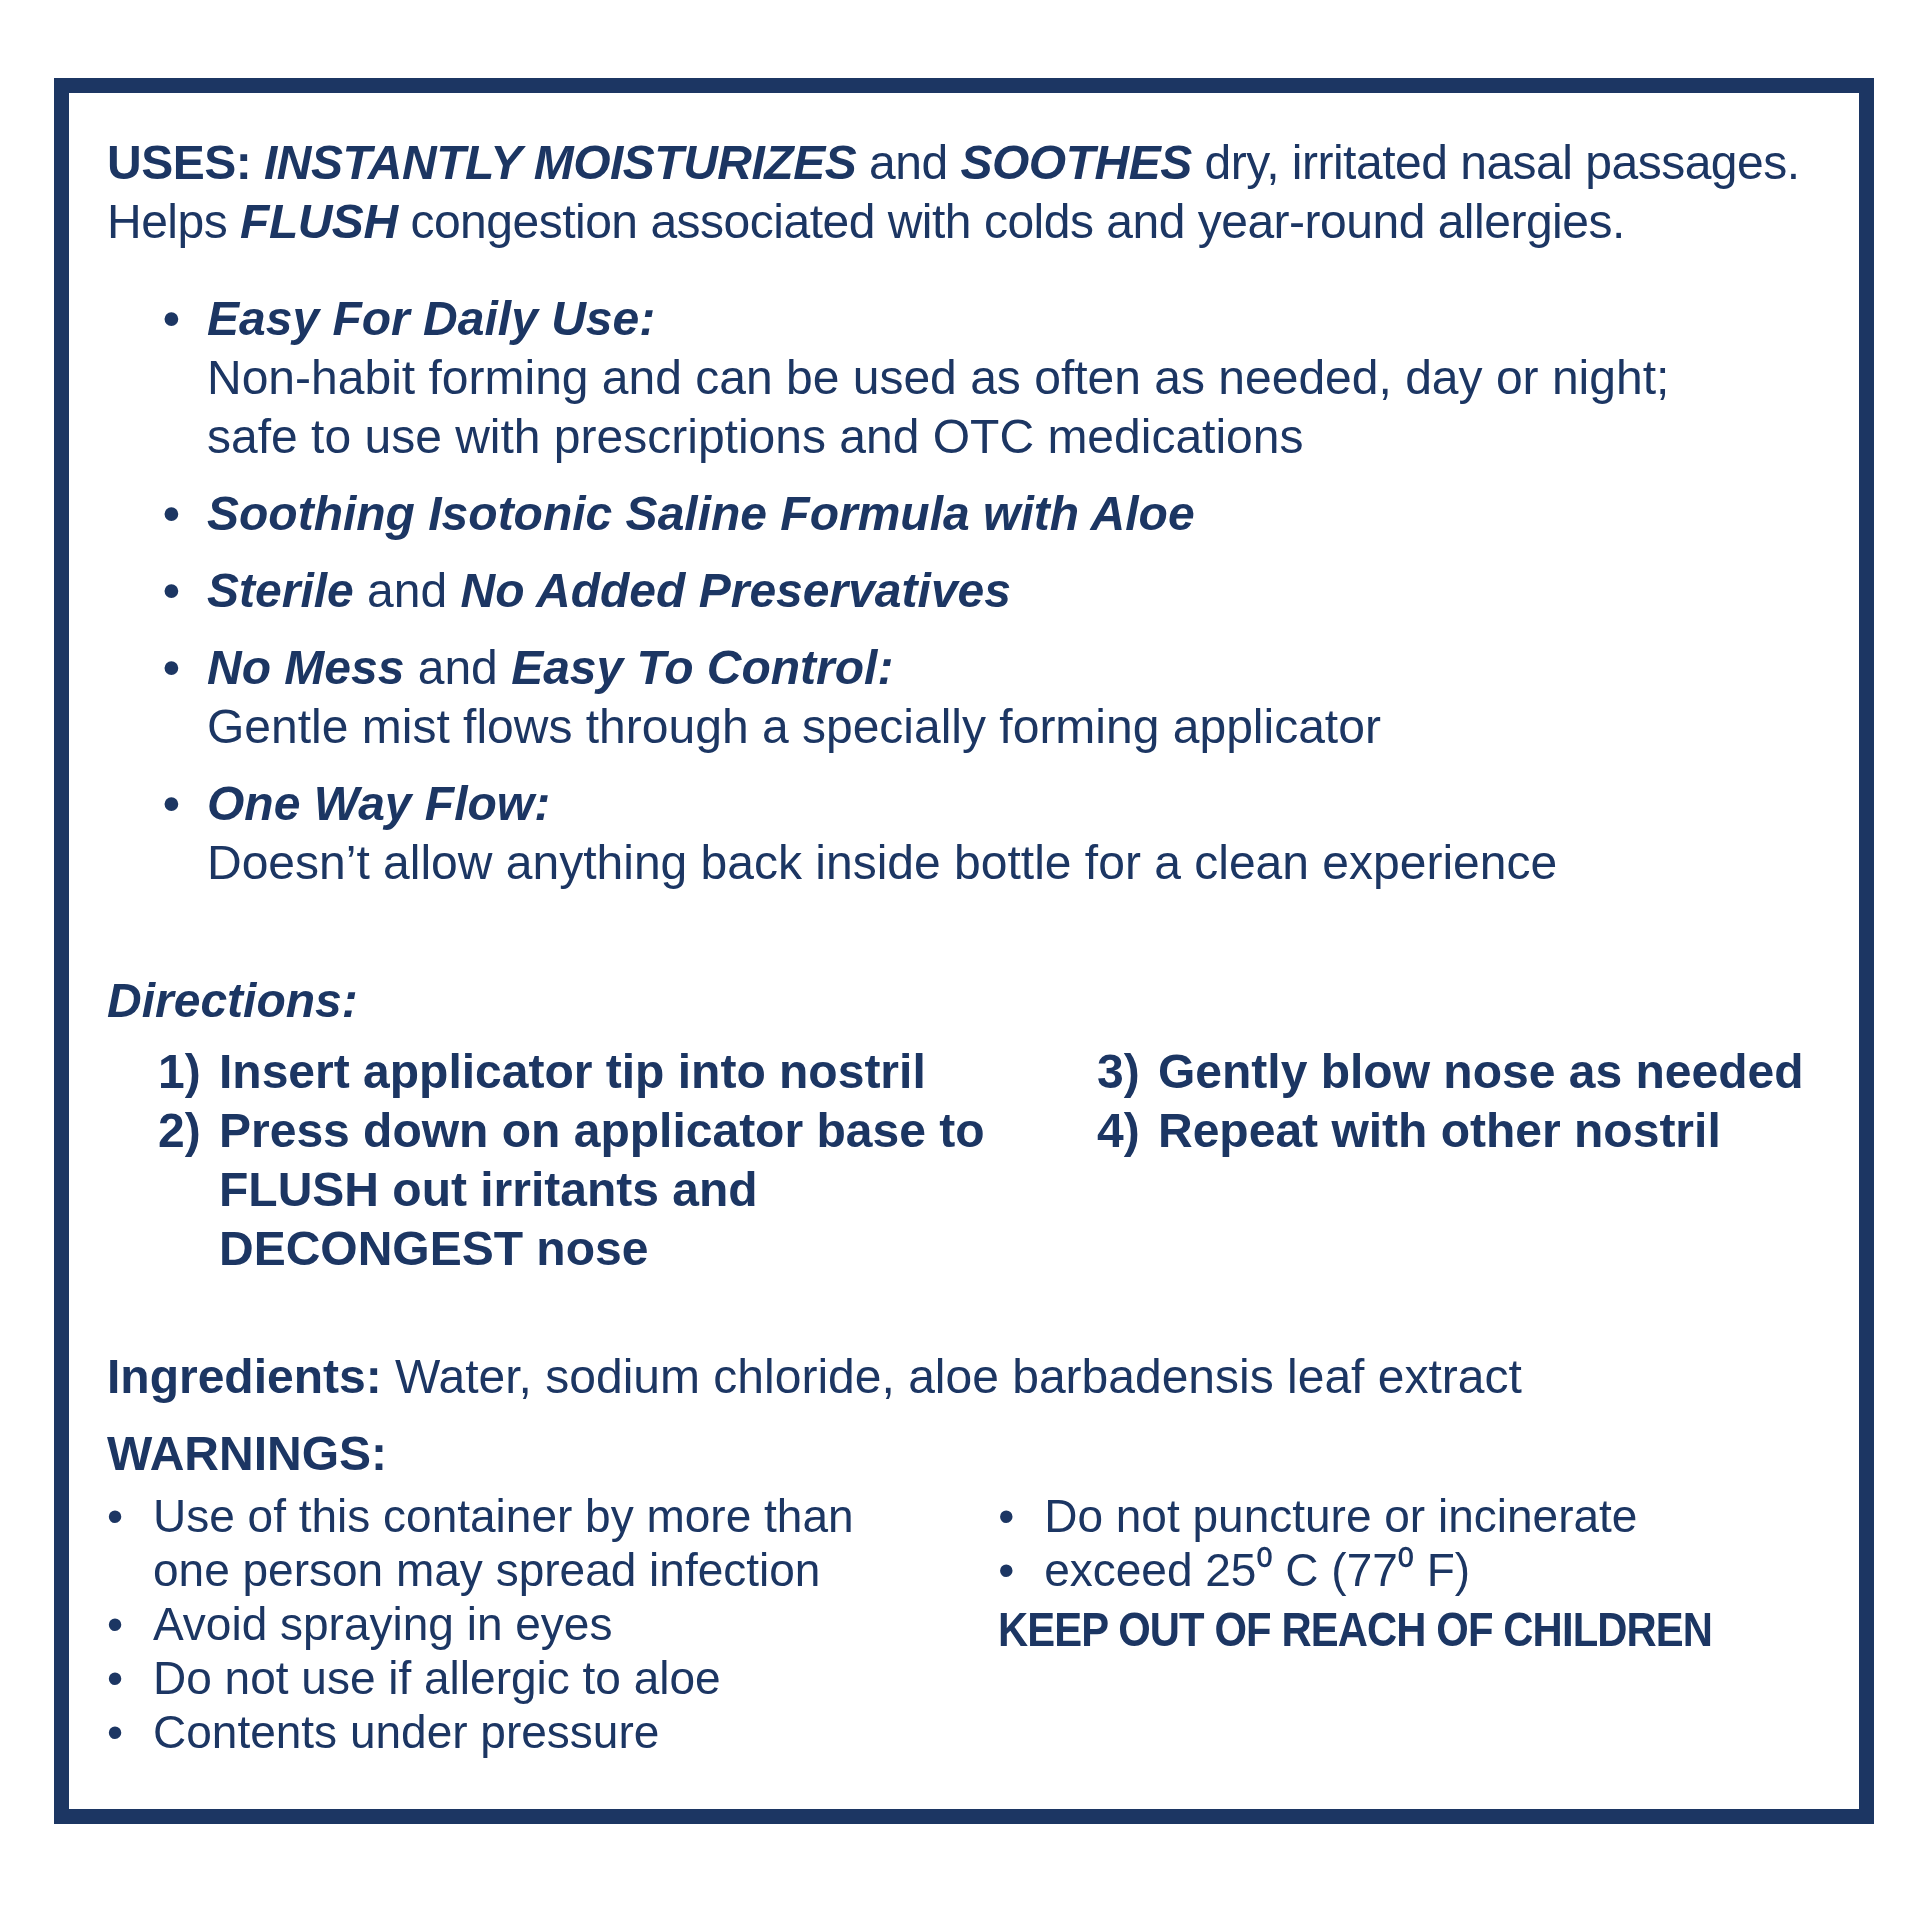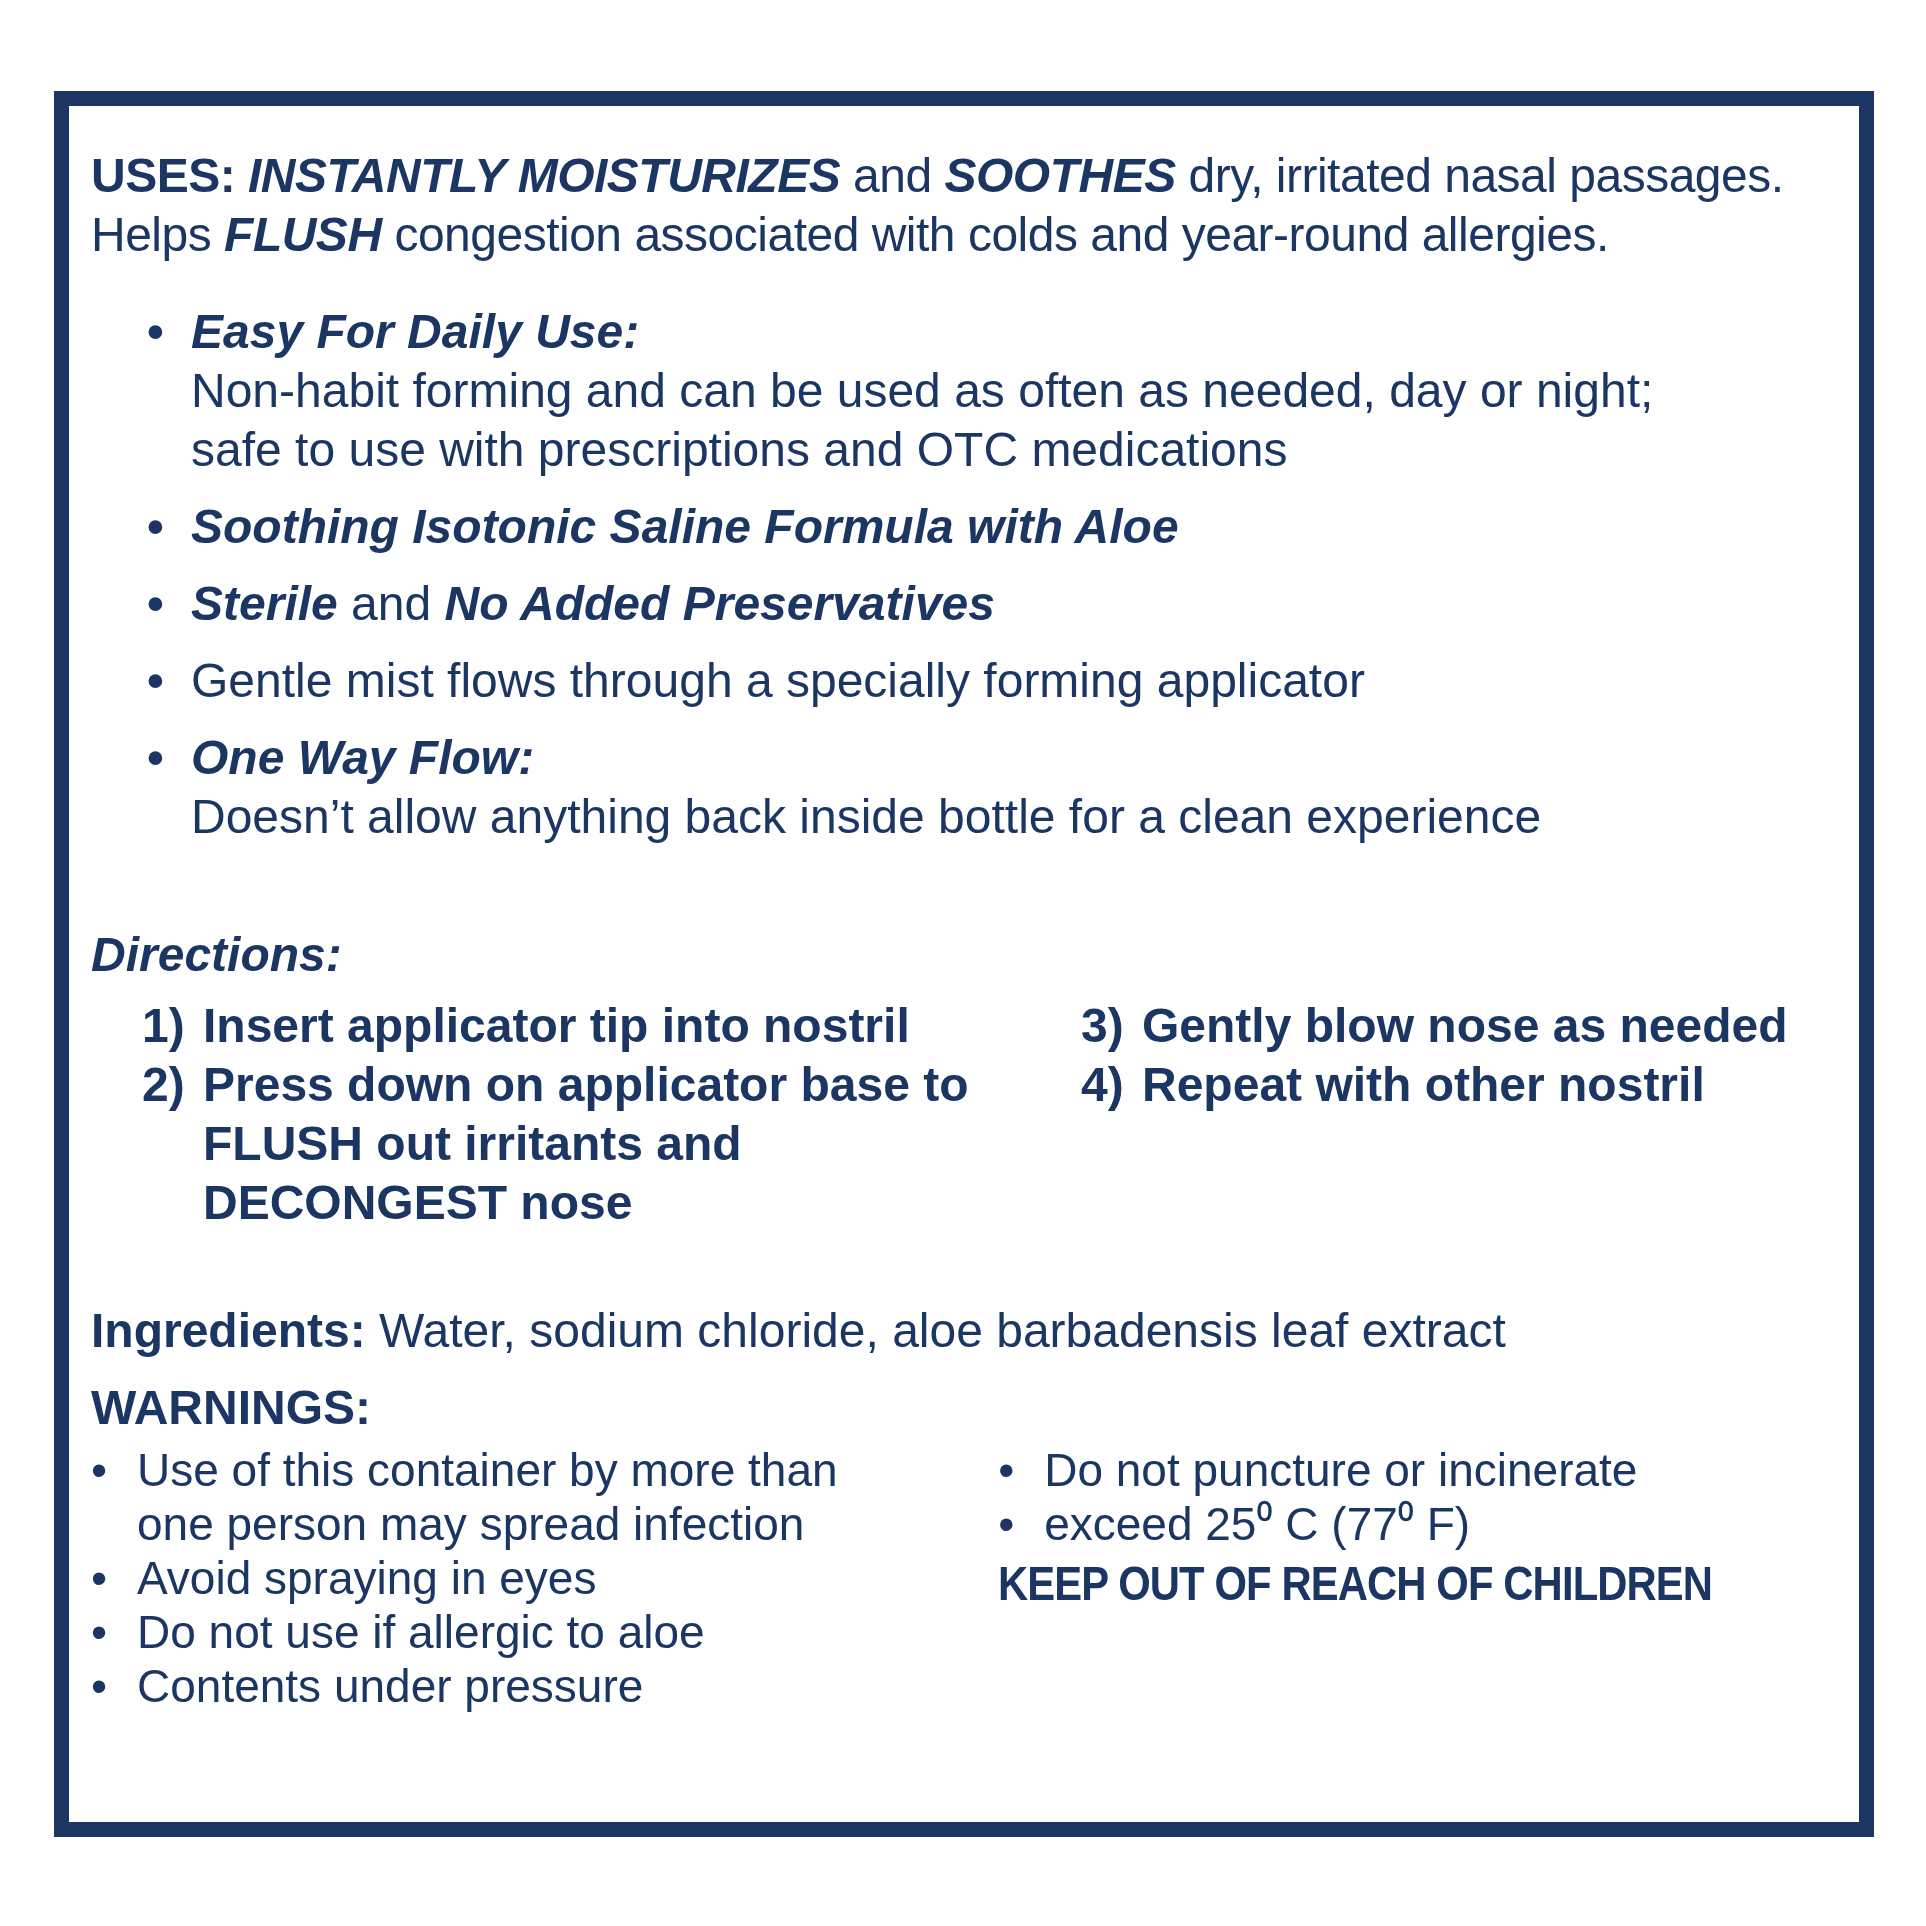--- a/index.html
+++ b/index.html
@@ -4,25 +4,25 @@
 <style>
   :root { --navy:#1c3663; --background:#ffffff; }
   * { margin:0; padding:0; box-sizing:border-box; }
   html,body { background:var(--background); }
   body {
     width:1927px; height:1927px; position:relative;
     font-family:"Liberation Sans", sans-serif;
     color:var(--navy);
   }
   .label-box {
-    position:absolute; left:54px; top:91px;
+    position:absolute; left:54px; top:78px;
     width:1820px; height:1746px;
     border:15px solid var(--navy);
     background:var(--background);
-    padding:40px 40px 0 22px;
+    padding:40px 40px 0 38px;
   }
   .txt { font-size:48px; line-height:59px; }
   .b  { font-weight:700; font-style:normal; }
   .bi { font-weight:700; font-style:italic; }
   .r  { font-weight:400; font-style:normal; }
 
   .uses { letter-spacing:-0.5px; }
 
   .features { margin-top:38px; margin-left:56px; }
   .feat { display:flex; margin-bottom:18px; }
@@ -87,20 +87,21 @@
     <div class="feat">
       <span class="feat-bullet">•</span>
       <div class="feat-body txt">
         <div><span class="bi">Sterile</span><span class="r"> and </span><span class="bi">No Added Preservatives</span></div>
       </div>
     </div>
 
     <div class="feat">
       <span class="feat-bullet">•</span>
       <div class="feat-body txt">
+        <div><span class="bi">No Mess</span><span class="r"> and </span><span class="bi">Easy To Control:</span></div>
         <div class="r">Gentle mist flows through a specially forming applicator</div>
       </div>
     </div>
 
     <div class="feat">
       <span class="feat-bullet">•</span>
       <div class="feat-body txt">
         <div><span class="bi">One Way Flow:</span></div>
         <div class="r">Doesn’t allow anything back inside bottle for a clean experience</div>
       </div>

